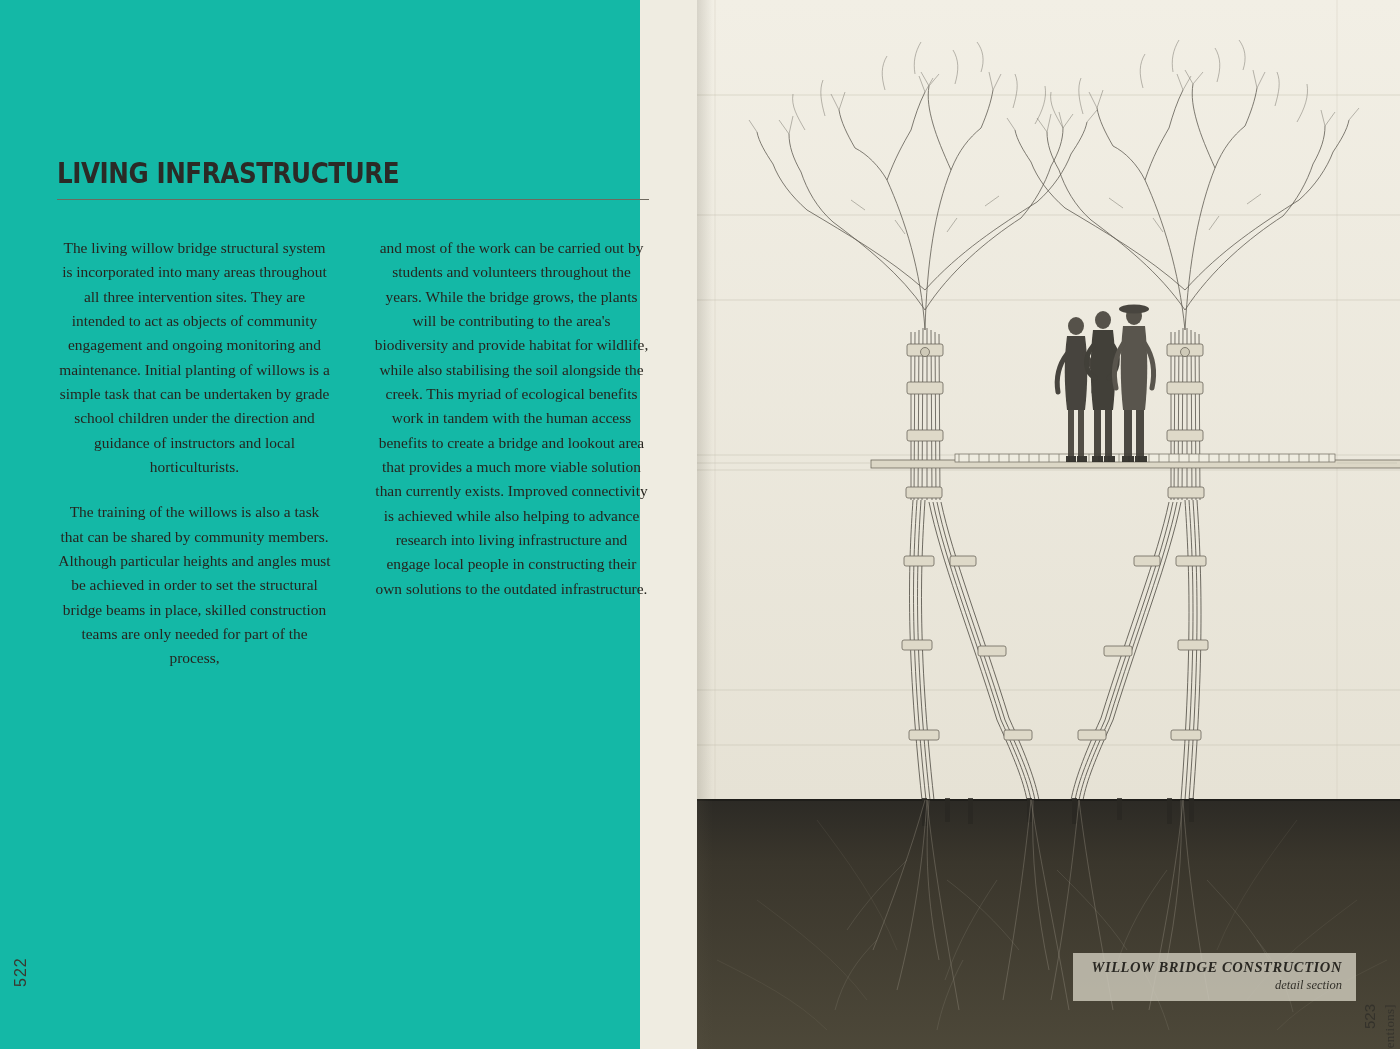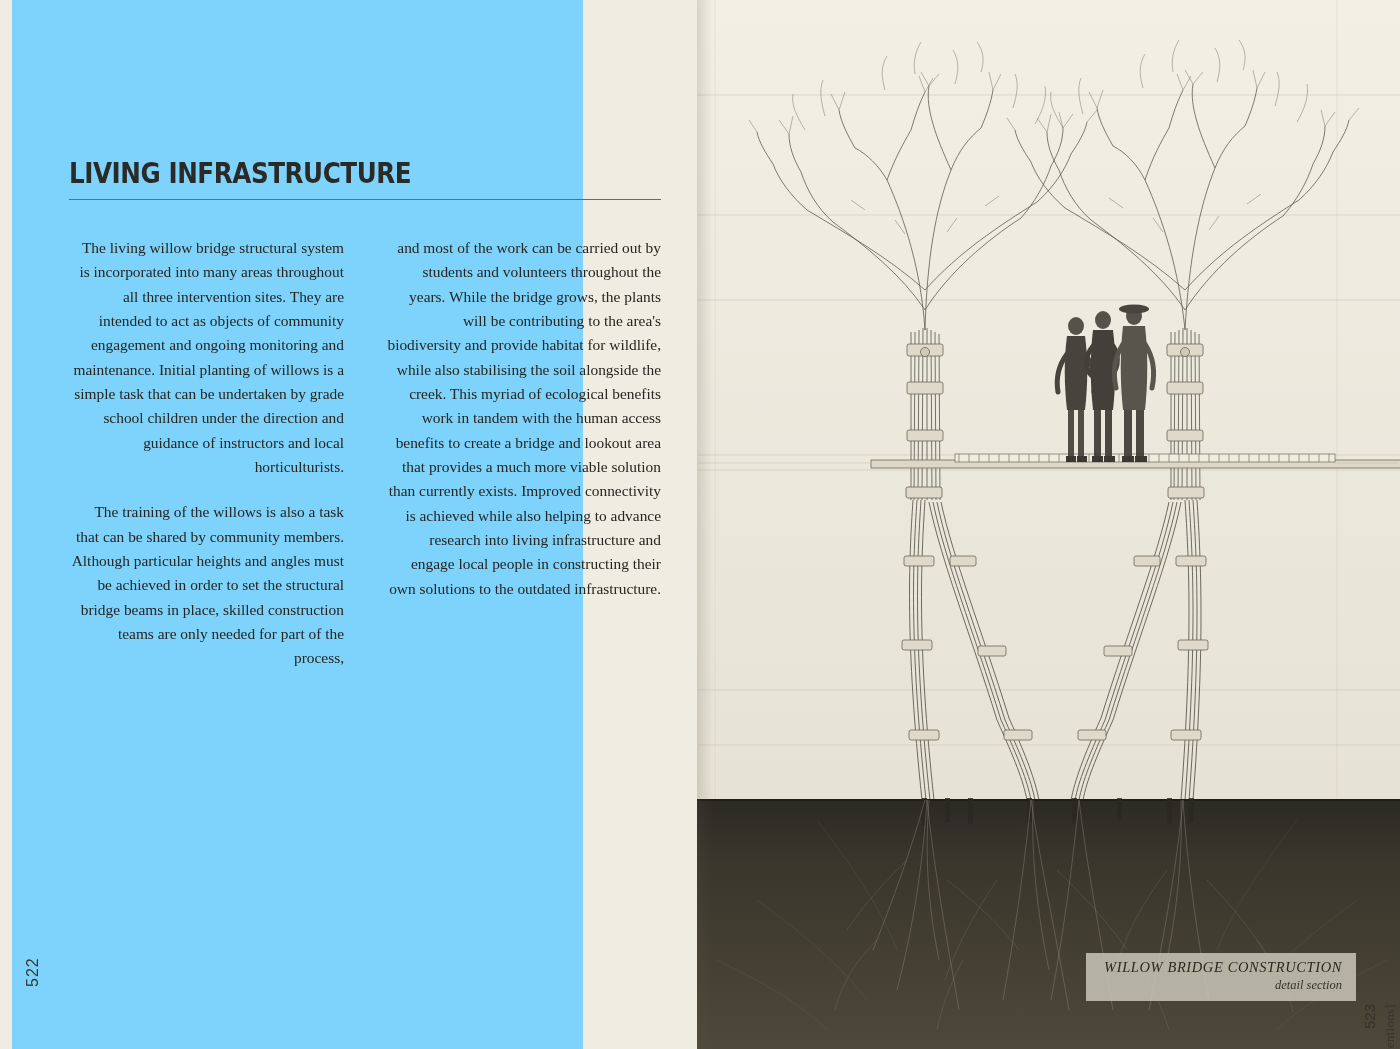--- a/index.html
+++ b/index.html
@@ -16,23 +16,23 @@
   .spread {
     position: relative;
     width: 1400px;
     height: 1049px;
     background: #efece1;
   }
 
   
   .page-left {
     position: absolute;
-    left: 12px; top: 0;
-    width: 571px; height: 1049px;
-    background: #7dd3fc;
+    left: 0; top: 0;
+    width: 640px; height: 1049px;
+    background: #14b8a6;
   }
   .title-block {
     position: absolute;
     left: 57px;
     top: 160px;
     width: 590px;
   }
   .doc-title {
     font-family: "DejaVu Sans", sans-serif;
     font-weight: bold;
@@ -68,21 +68,21 @@
   }
   .col {
     width: 275px;
   }
   .col p {
     margin: 0 0 21px 0;
     font-family: "Liberation Serif", serif;
     font-size: 15.4px;
     line-height: 1.58;
     color: #26251f;
-    text-align: right;
+    text-align: center;
   }
   .folio-left {
     position: absolute;
     left: 30px;
     bottom: 62px;
     font-family: "Liberation Sans", sans-serif;
     font-size: 16px;
     color: #3a382f;
     letter-spacing: 1px;
     transform: rotate(-90deg);
@@ -114,21 +114,21 @@
     position: absolute;
     right: 44px;
     bottom: 48px;
     background: rgba(206,202,188,0.82);
     padding: 6px 14px 8px 18px;
     text-align: right;
   }
   .caption-title {
     font-family: "Liberation Serif", serif;
     font-style: italic;
-    font-weight: normal;
+    font-weight: bold;
     font-size: 14.5px;
     letter-spacing: 0.6px;
     color: #2a2823;
     text-transform: uppercase;
   }
   .caption-sub {
     font-family: Liberation Serif, serif;
     font-style: italic;
     font-size: 12.5px;
     color: #33312a;

